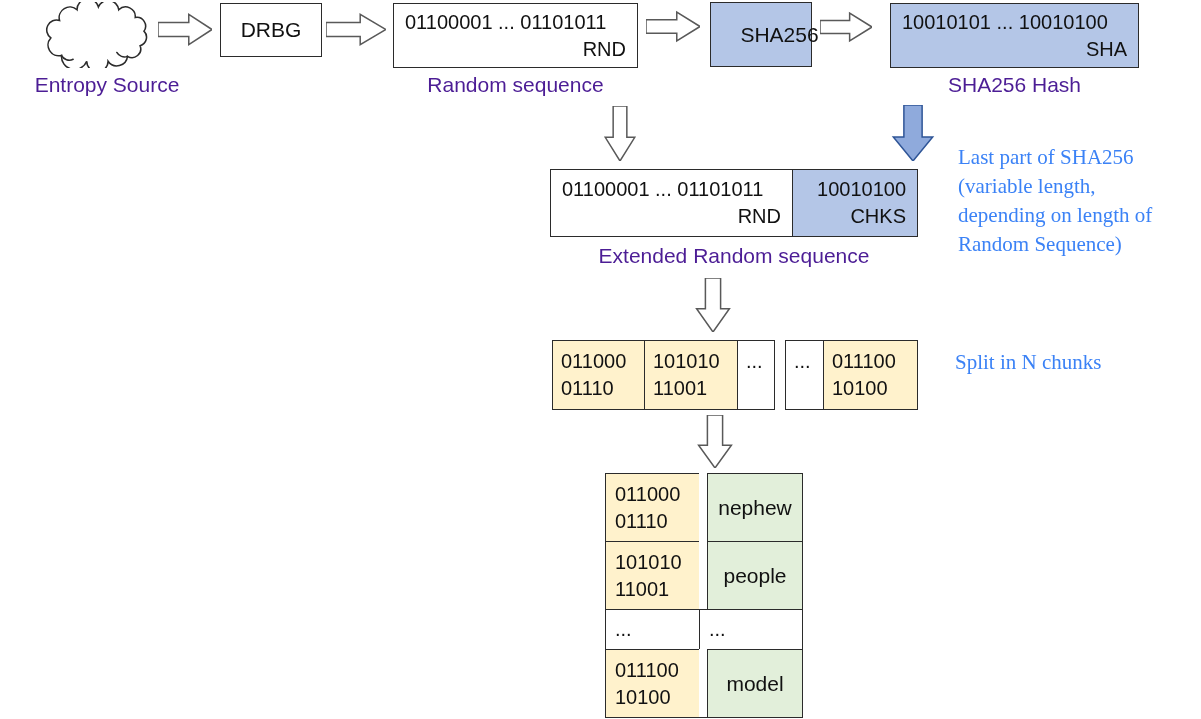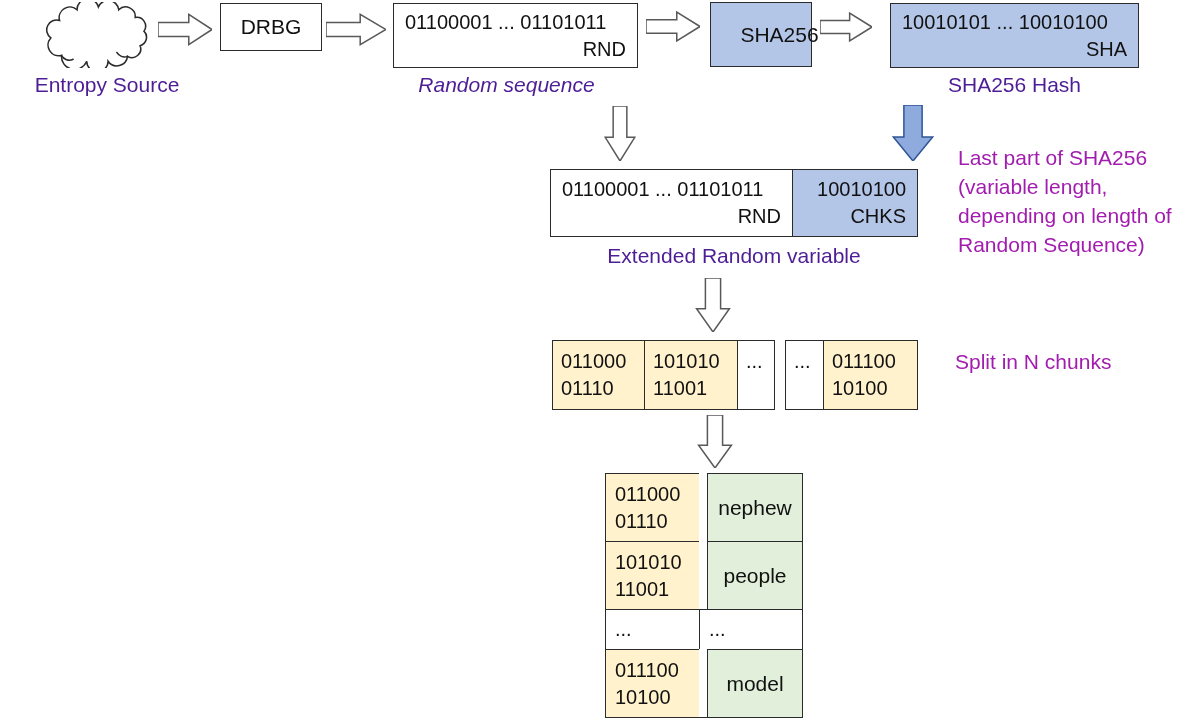--- a/index.html
+++ b/index.html
@@ -11,21 +11,21 @@
   .gold { background:#fff2cc; }
   .green { background:#e2efda; }
   .center-lbl { text-align:center; font-size:21px; color:#4c1d95; }
   .one-line { display:flex; align-items:center; justify-content:center; font-size:21px; }
   .two-line { display:flex; flex-direction:column; justify-content:center; font-size:20px; padding:7px 11px; }
   .two-line .l { height:27px; line-height:27px; white-space:nowrap; }
   .al { text-align:left; }
   .ar { text-align:right; }
   .chunk { display:flex; flex-direction:column; justify-content:center; font-size:20px; padding:0 8px; }
   .chunk .l { height:27px; line-height:27px; }
-  .note { font-size:21px; line-height:29px; color:#a21caf; white-space:nowrap; }
+  .note { font-size:21px; line-height:29px; color:#3b82f6; white-space:nowrap;font-family:Liberation Serif, serif; }
   .note2 { line-height:28px; }
   svg { display:block; }
   .tbl { display:grid; grid-template-columns:94px 103px; grid-template-rows:68px 68px 40px 68px;
          border-right:1.5px solid #2b2b2b; border-bottom:1.5px solid #2b2b2b; }
   .tcell { border-left:1.5px solid #2b2b2b; border-top:1.5px solid #2b2b2b; }
   .tbits { display:flex; flex-direction:column; justify-content:center; padding-left:9px; font-size:20px; }
   .tbits .l { height:27px; line-height:27px; }
   .tword { display:flex; align-items:center; justify-content:center; font-size:21px;margin-left:8px; }
   .tsingle { display:flex; align-items:center; padding-left:9px; font-size:20px; }
 </style>
@@ -41,31 +41,31 @@
     <path d="M 24,55 a 9,9 0 0 0 12,4" fill="none"></path>
     <path d="M 92,56 a 9,9 0 0 1 -11,-4" fill="none"></path>
   </g>
 </svg>
 <div class="abs center-lbl" style="left:27px; top:73px; width:160px;">Entropy Source</div>
 
 <svg class="abs" style="left:158px; top:11px;" width="54" height="37" viewBox="0 0 100 100" preserveAspectRatio="none">
   <polygon points="0,31 57,31 57,9 100,50 57,91 57,69 0,69" fill="#fff" stroke="#595959" stroke-width="1.5" vector-effect="non-scaling-stroke"></polygon>
 </svg>
 
-<div class="abs box one-line" style="left:220px; top:3px; width:102px; height:48px;">DRBG</div>
+<div class="abs box one-line" style="left:220px; top:3px; width:102px; height:54px;">DRBG</div>
 
 <svg class="abs" style="left:326px; top:11px;" width="60" height="37" viewBox="0 0 100 100" preserveAspectRatio="none">
   <polygon points="0,31 57,31 57,9 100,50 57,91 57,69 0,69" fill="#fff" stroke="#595959" stroke-width="1.5" vector-effect="non-scaling-stroke"></polygon>
 </svg>
 
 <div class="abs box two-line" style="left:393px; top:3px; width:245px; height:65px;">
   <div class="l al">01100001 ... 01101011</div>
   <div class="l ar">RND</div>
 </div>
-<div class="abs center-lbl" style="left:384px; top:73px; width:245px;font-style:italic;">Random sequence</div>
+<div class="abs center-lbl" style="left:393px; top:73px; width:245px;">Random sequence</div>
 
 <svg class="abs" style="left:646px; top:9px;" width="54" height="35" viewBox="0 0 100 100" preserveAspectRatio="none">
   <polygon points="0,31 57,31 57,9 100,50 57,91 57,69 0,69" fill="#fff" stroke="#595959" stroke-width="1.5" vector-effect="non-scaling-stroke"></polygon>
 </svg>
 
 <div class="abs box blue one-line" style="left:710px; top:2px; width:102px; height:65px;">SHA256</div>
 
 <svg class="abs" style="left:820px; top:10px;" width="52" height="34" viewBox="0 0 100 100" preserveAspectRatio="none">
   <polygon points="0,31 57,31 57,9 100,50 57,91 57,69 0,69" fill="#fff" stroke="#595959" stroke-width="1.5" vector-effect="non-scaling-stroke"></polygon>
 </svg>
@@ -84,21 +84,21 @@
 </svg>
 
 <div class="abs box two-line" style="left:550px; top:169px; width:243px; height:68px;">
   <div class="l al">01100001 ... 01101011</div>
   <div class="l ar">RND</div>
 </div>
 <div class="abs box blue two-line" style="left:792px; top:169px; width:126px; height:68px;">
   <div class="l ar">10010100</div>
   <div class="l ar">CHKS</div>
 </div>
-<div class="abs center-lbl" style="left:550px; top:244px; width:368px;">Extended Random variable</div>
+<div class="abs center-lbl" style="left:550px; top:244px; width:368px;">Extended Random sequence</div>
 
 <div class="abs note" style="left:958px; top:143px;">
   <div>Last part of SHA256</div>
   <div>(variable length,</div>
   <div>depending on length of</div>
   <div>Random Sequence)</div>
 </div>
 
 <svg class="abs" style="left:693px; top:278px;" width="40" height="54" viewBox="0 0 100 100" preserveAspectRatio="none">
   <polygon points="31,0 69,0 69,57 91,57 50,100 9,57 31,57" fill="#fff" stroke="#595959" stroke-width="1.5" vector-effect="non-scaling-stroke"></polygon>

